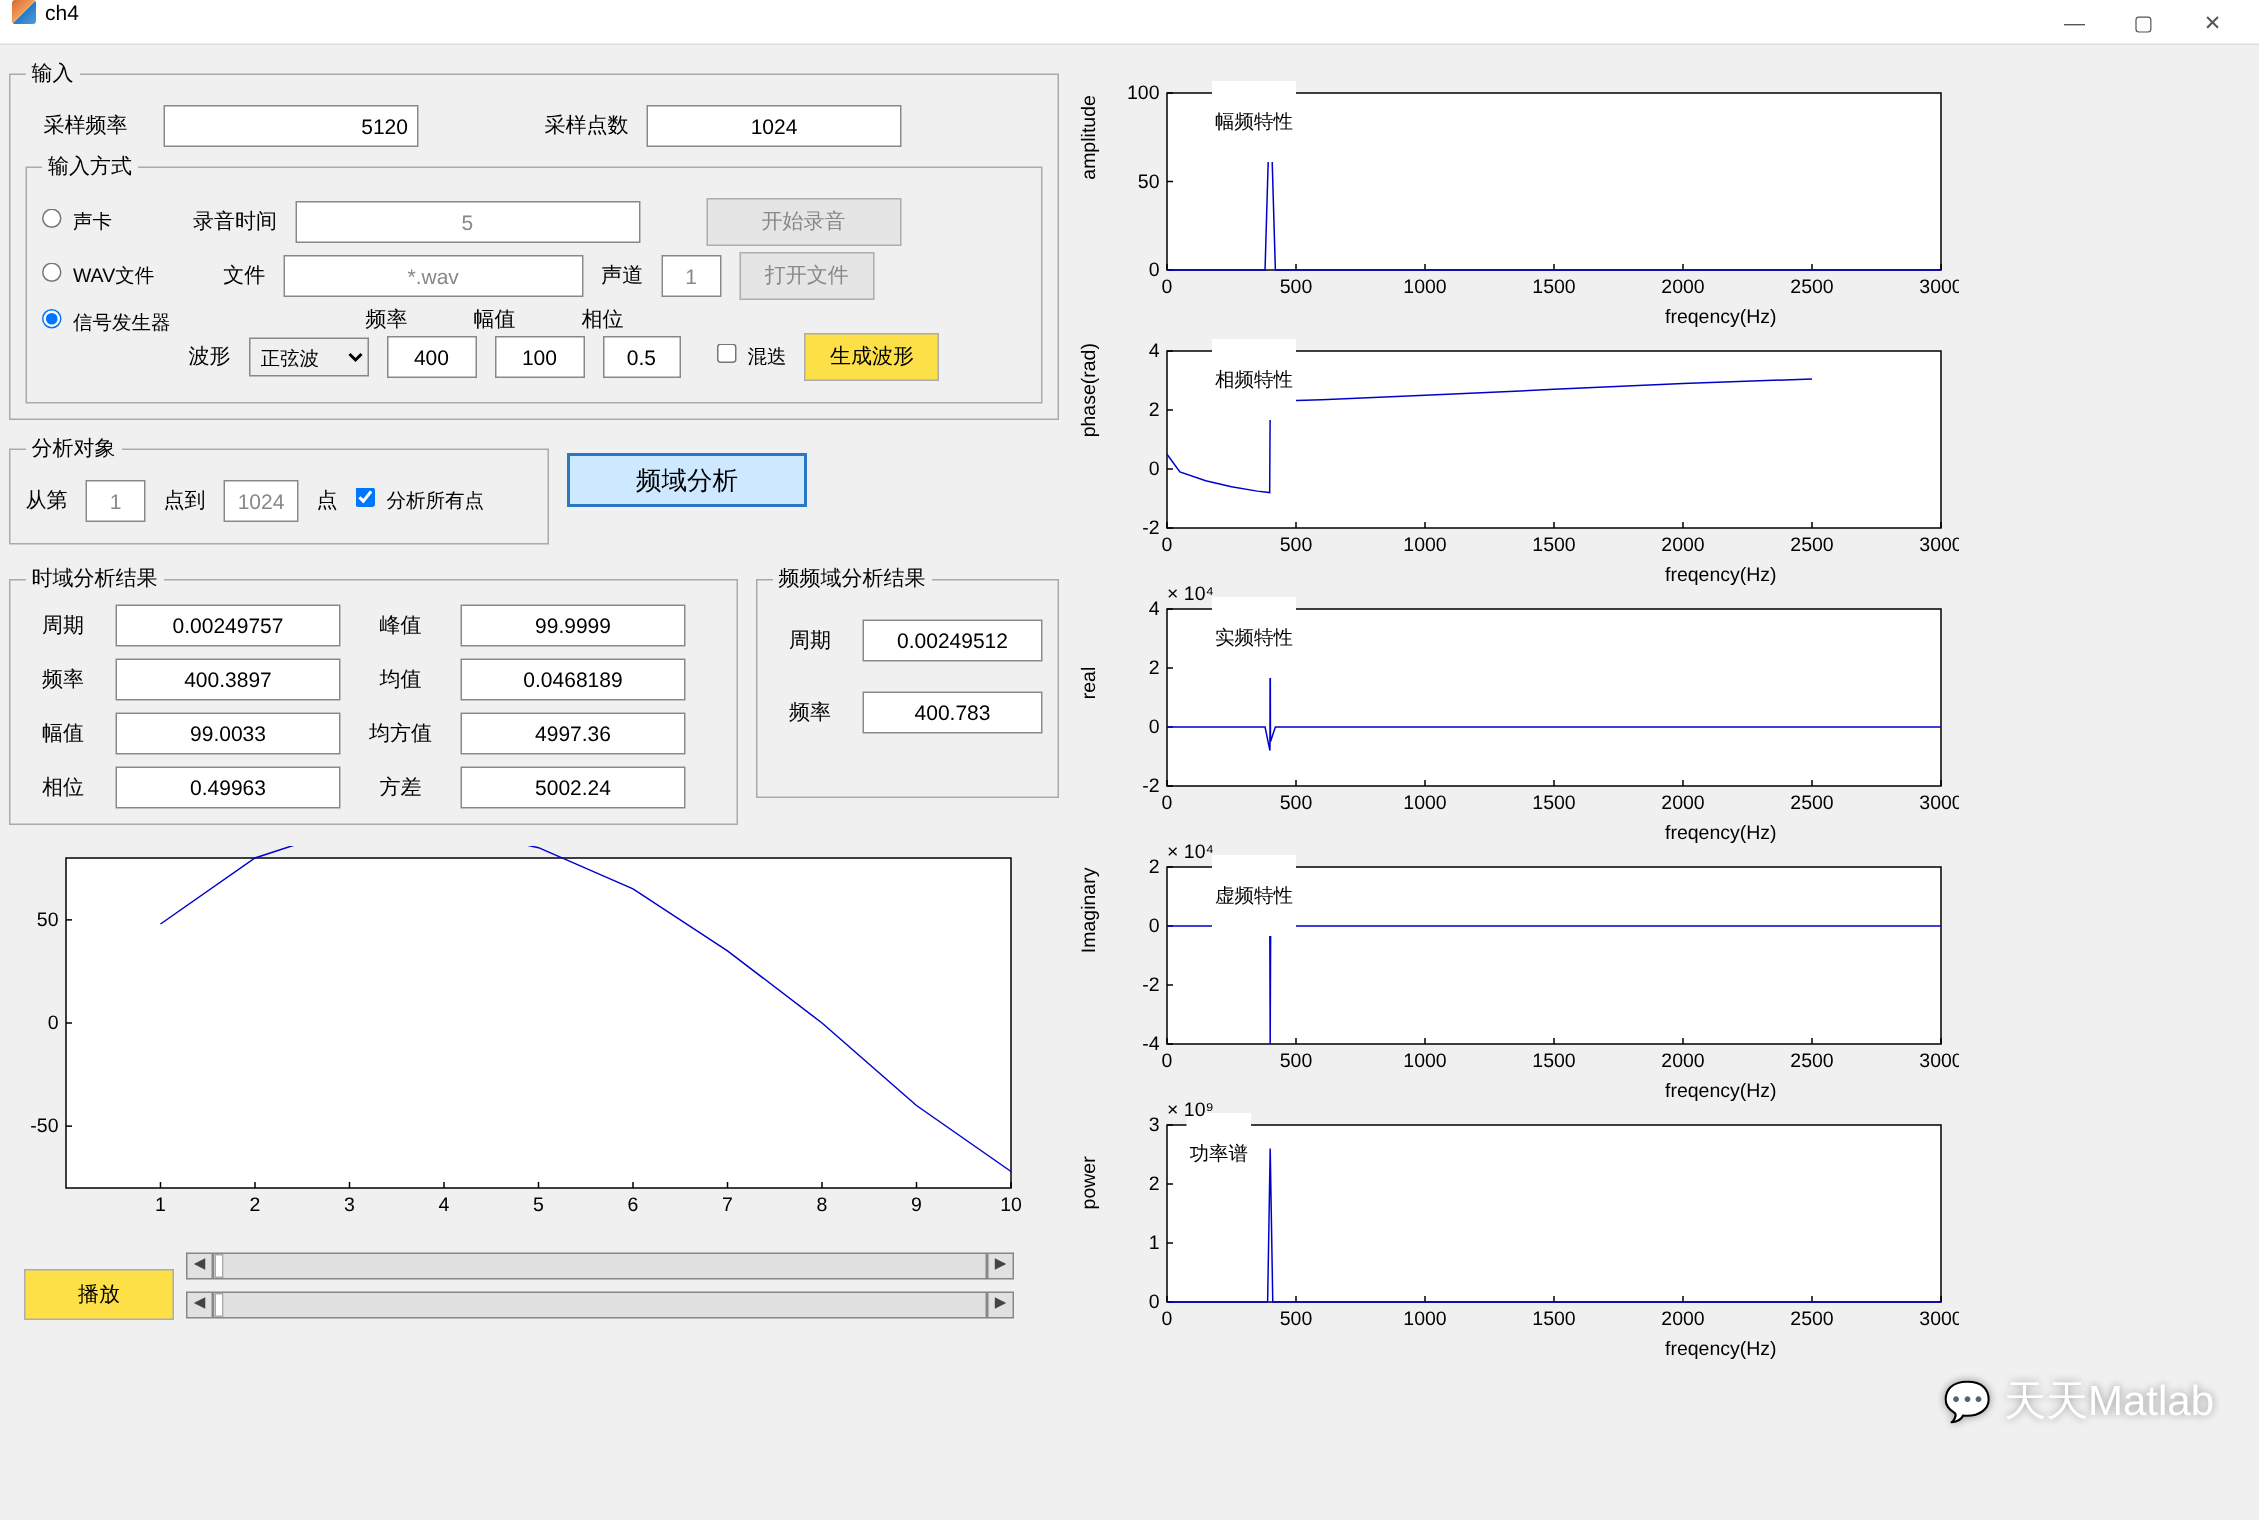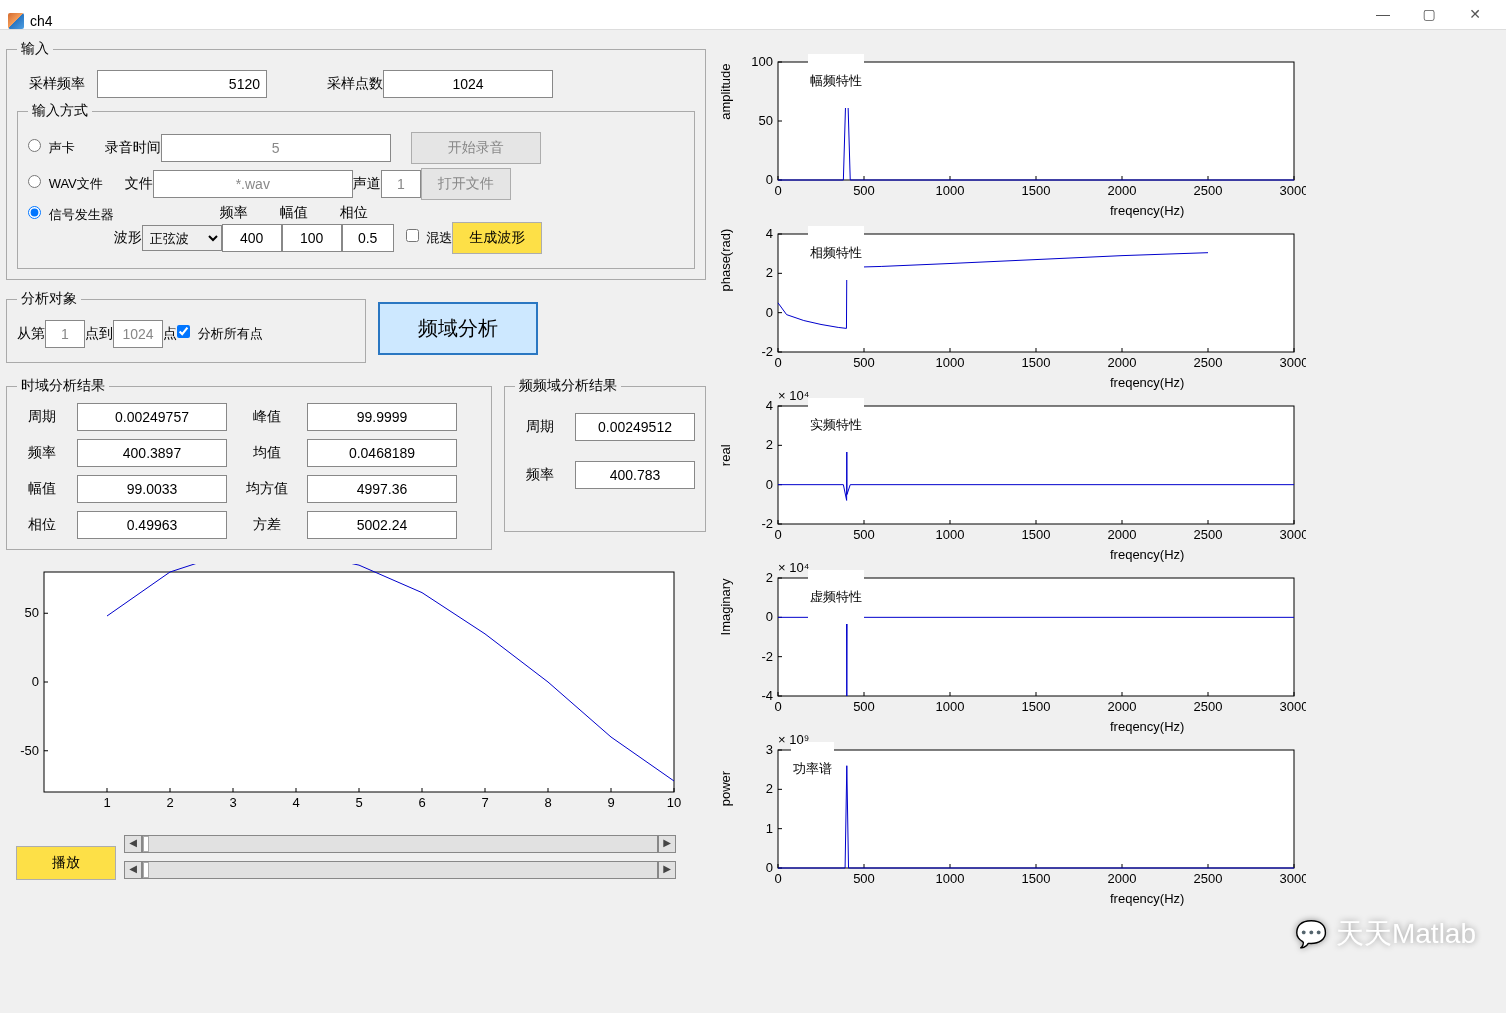--- a/index.html
+++ b/index.html
@@ -1,30 +1,30 @@
 <!DOCTYPE html>
 <html><head>
 <meta charset="utf-8">
 <style>
 * { box-sizing: border-box; margin: 0; padding: 0; }
 body { font-family: "Microsoft YaHei", sans-serif; font-size: 13px; background: #f0f0f0; color: #000; width: 1506px; height: 1013px; overflow: hidden; }
 
-.titlebar { height: 30px; background: #fff; display: flex; align-items: flex-end; padding: 0 8px; border-bottom: 1px solid #ddd; }
+.titlebar { height: 30px; background: #fff; display: flex; align-items: flex-start; padding: 0 8px; border-bottom: 1px solid #ddd; }
 .titlebar .icon { width: 16px; height: 16px; margin-right: 6px; background: linear-gradient(135deg, #d46a2e 0%, #f5a05c 50%, #2a77c2 50%, #4d9ee3 100%); border-radius: 2px; }
 .titlebar .title { flex: 1; font-size: 14px; }
 .titlebar .btn { width: 46px; height: 30px; text-align: center; line-height: 30px; font-size: 14px; color: #555; cursor: pointer; }
 
 .content { display: flex; gap: 10px; padding: 10px 6px; height: calc(100% - 30px); }
 .left { width: 700px; display: flex; flex-direction: column; gap: 6px; }
 .right { flex: 1; display: flex; flex-direction: column; gap: 2px; padding-top: 4px; }
 
 fieldset { border: 1px solid #aaa; padding: 8px 10px 10px 10px; border-radius: 0; }
 legend { font-size: 14px; padding: 0 4px; }
 
-.row { display: flex; align-items: center; gap: 0; margin: 4px 0; }
+.row { display: flex; align-items: center; gap: 12px; margin: 4px 0; }
 .label { font-size: 14px; }
 
 input[type="text"], .val-display {
   border: 1px solid #888; background: #fff; padding: 4px 6px; text-align: center;
   font-size: 14px; height: 28px;
 }
 .val-disabled { background: #f0f0f0; color: #888; }
 
 button {
   border: 1px solid #adadad; background: #fde047; padding: 6px 10px;
@@ -133,21 +133,21 @@
         <legend>分析对象</legend>
         <div class="row">
           <span class="label">从第</span>
           <input type="text" class="val-disabled" style="width: 40px;" value="1">
           <span class="label">点到</span>
           <input type="text" class="val-disabled" style="width: 50px;" value="1024">
           <span class="label">点</span>
           <label><input type="checkbox" checked="" style=""> <span>分析所有点</span></label>
         </div>
       </fieldset>
-      <button class="active" style="width:160px;height:53px;font-size:20px;margin-top:12px">频域分析</button>
+      <button class="active" style="width:160px;height:36px;font-size:17px;margin-top:12px">频域分析</button>
     </div>
 
     <div class="row" style="gap:12px;align-items:flex-start">
       <fieldset style="flex:1">
         <legend>时域分析结果</legend>
         <div class="results4">
           <span class="rlabel">周期</span>
           <input type="text" class="val-display" value="0.00249757" style="">
           <span class="rlabel">峰值</span>
           <input type="text" class="val-display" value="99.9999" style="">

